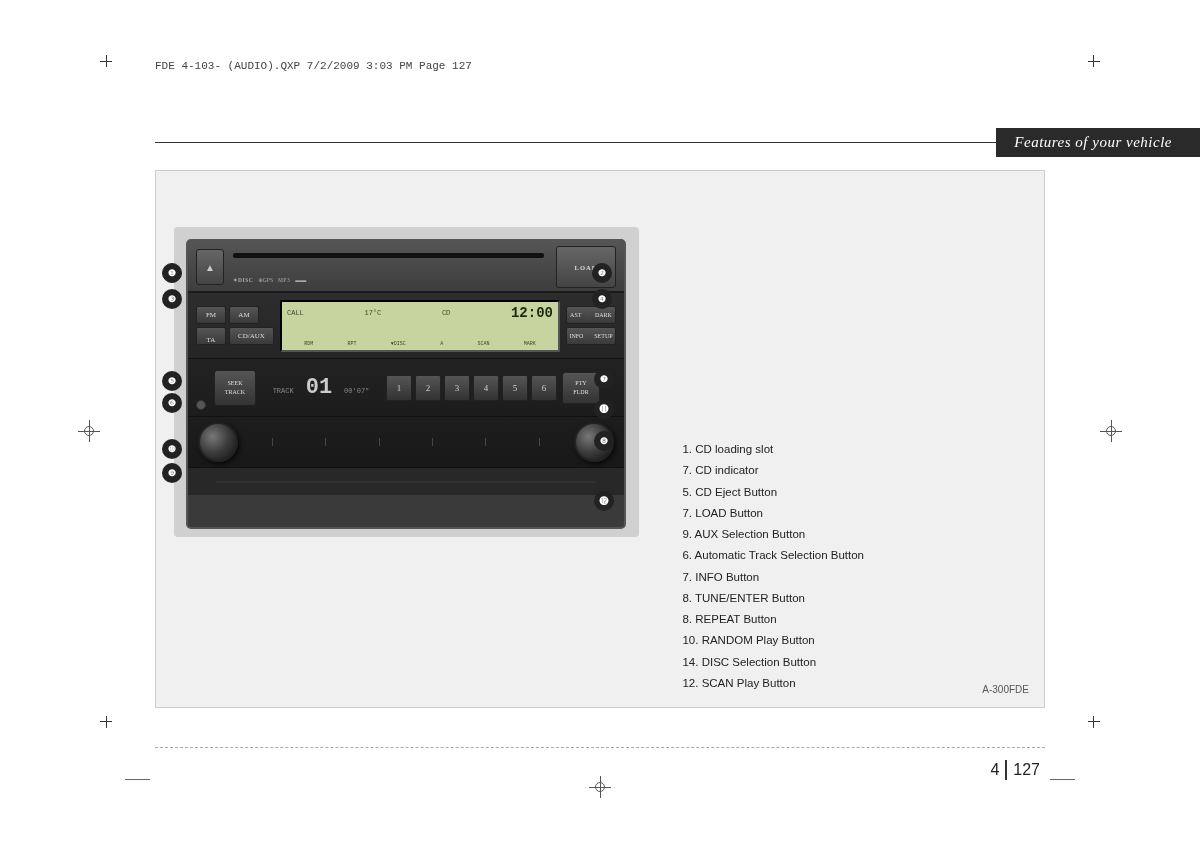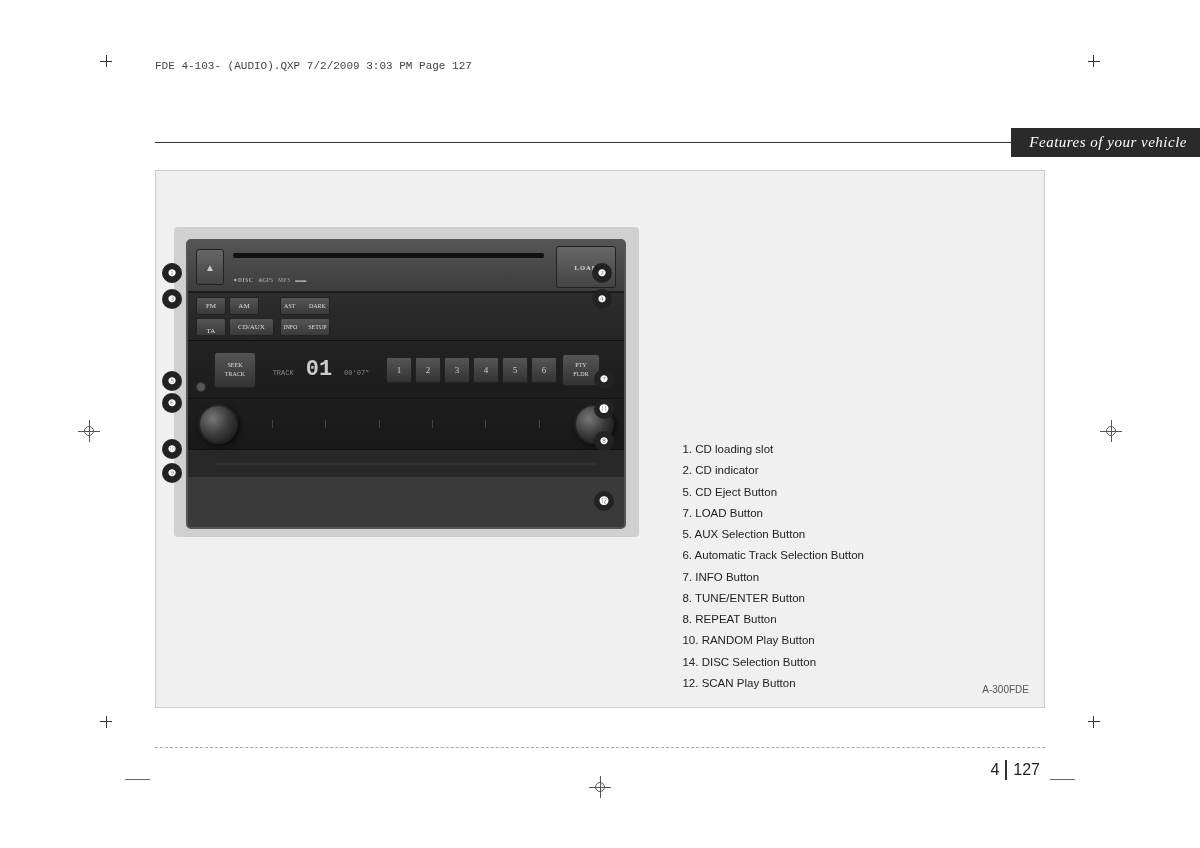--- a/index.html
+++ b/index.html
@@ -63,21 +63,21 @@
       height: 1px;
       background: #333;
       margin-left: 155px;
       margin-right: 0;
       align-self: center;
     }
     .title-bar-text-box {
       background: #2a2a2a;
       color: #fff;
       font-size: 15px;
-      padding: 6px 13px 6px 18px;
+      padding: 6px 28px 6px 18px;
       font-family: Georgia, serif;
       font-style: italic;
       white-space: nowrap;
       letter-spacing: 0.5px;
     }
 
     
     .content-area {
       position: absolute;
       top: 170px;
@@ -149,41 +149,57 @@
         <span style="font-size:5.5px; color:#aaa;">⊕GPS</span>
         <span style="font-size:5.5px; color:#aaa; letter-spacing:0.5px;">MP3</span>
         <span style="font-size:5.5px; color:#aaa;">▬▬</span>
       </div>
 
       <div style="position:absolute; right:8px; top:5px; width:60px; height:42px; background:linear-gradient(180deg,#666,#444); border:1px solid #222; border-radius:3px; display:flex; flex-direction:column; align-items:center; justify-content:center;">
         <span style="font-size:6.5px; color:#ddd; letter-spacing:1px; font-weight:bold;">LOAD</span>
       </div>
     </div>
 
-    <div style="height:48px; background:linear-gradient(180deg,#2d2d2d,#252525); border-bottom:1px solid #111; display:flex; align-items:center; padding:0 8px; gap:6px;">
+    <div style="height:66px; background:linear-gradient(180deg,#2d2d2d,#252525); border-bottom:1px solid #111; display:flex; align-items:center; padding:0 8px; gap:6px;">
 
       <div style="display:flex; flex-direction:column; gap:3px;">
         <div style="display:flex; gap:3px;">
           <div style="width:30px; height:18px; background:linear-gradient(180deg,#555,#3a3a3a); border:1px solid #222; border-radius:2px; display:flex; align-items:center; justify-content:center; cursor:pointer;">
             <span style="font-size:7px; color:#ddd;">FM</span>
           </div>
           <div style="width:30px; height:18px; background:linear-gradient(180deg,#555,#3a3a3a); border:1px solid #222; border-radius:2px; display:flex; align-items:center; justify-content:center; cursor:pointer;">
             <span style="font-size:7px; color:#ddd;">AM</span>
           </div>
         </div>
         <div style="display:flex; gap:3px;">
           <div style="width:30px; height:18px; background:linear-gradient(180deg,#555,#3a3a3a); border:1px solid #222; border-radius:2px; display:flex; align-items:flex-end; justify-content:center; cursor:pointer;">
             <span style="font-size:7px; color:#ddd;">TA</span>
           </div>
           <div style="width:45px; height:18px; background:linear-gradient(180deg,#555,#3a3a3a); border:1px solid #222; border-radius:2px; display:flex; align-items:center; justify-content:center; cursor:pointer;">
             <span style="font-size:7px; color:#ddd;">CD/AUX</span>
           </div>
         </div>
       </div>
 
+      <div style="flex:1; height:52px; background:#c8d4a0; border:2px inset #555; border-radius:2px; padding:3px 5px; display:flex; flex-direction:column; justify-content:space-between;">
+        <div style="display:flex; justify-content:space-between; align-items:center;">
+          <span style="font-size:7px; color:#3a4a20; font-family:'Courier New',monospace;">CALL</span>
+          <span style="font-size:7px; color:#3a4a20; font-family:'Courier New',monospace;">17°C</span>
+          <span style="font-size:7px; color:#3a4a20; font-family:'Courier New',monospace;">CD</span>
+          <span style="font-size:14px; color:#1a2a0a; font-weight:bold; font-family:'Courier New',monospace;">12:00</span>
+        </div>
+        <div style="display:flex; justify-content:space-around; font-size:5px; color:#3a4a20; font-family:'Courier New',monospace;">
+          <span>RDM</span>
+          <span>RPT</span>
+          <span>▼DISC</span>
+          <span>A</span>
+          <span>SCAN</span>
+          <span>MARK</span>
+        </div>
+      </div>
 
       <div style="display:flex; flex-direction:column; gap:3px;">
         <div style="width:50px; height:18px; background:linear-gradient(180deg,#555,#3a3a3a); border:1px solid #222; border-radius:2px; display:flex; justify-content:space-around; align-items:center; cursor:pointer;">
           <span style="font-size:6px; color:#ddd;">AST</span>
           <span style="font-size:6px; color:#555;">|</span>
           <span style="font-size:6px; color:#ddd;">DARK</span>
         </div>
         <div style="width:50px; height:18px; background:linear-gradient(180deg,#555,#3a3a3a); border:1px solid #222; border-radius:2px; display:flex; justify-content:space-around; align-items:center; cursor:pointer;">
           <span style="font-size:6px; color:#ddd;">INFO</span>
           <span style="font-size:6px; color:#555;">|</span>
@@ -280,24 +296,24 @@
   <div style="position:absolute; top:292px; left:6px; width:20px; height:20px; border-radius:50%; background:#222; color:#fff; display:flex; align-items:center; justify-content:center; font-size:9px; font-weight:bold; font-family:Arial,sans-serif; z-index:10;">❾</div>
 
   <div style="position:absolute; top:268px; left:6px; width:20px; height:20px; border-radius:50%; background:#222; color:#fff; display:flex; align-items:center; justify-content:center; font-size:9px; font-weight:bold; font-family:Arial,sans-serif; z-index:10;">❿</div>
 
   <div style="position:absolute; top:228px; left:438px; width:20px; height:20px; border-radius:50%; background:#222; color:#fff; display:flex; align-items:center; justify-content:center; font-size:9px; font-weight:bold; font-family:Arial,sans-serif; z-index:10;">⓫</div>
 
   <div style="position:absolute; top:320px; left:438px; width:20px; height:20px; border-radius:50%; background:#222; color:#fff; display:flex; align-items:center; justify-content:center; font-size:9px; font-weight:bold; font-family:Arial,sans-serif; z-index:10;">⓬</div>
 
   <div class="feature-list">
     <div class="feature-item">1. CD loading slot</div>
-    <div class="feature-item">2. CD indicator</div>
+    <div class="feature-item">7. CD indicator</div>
     <div class="feature-item">5. CD Eject Button</div>
     <div class="feature-item">7. LOAD Button</div>
-    <div class="feature-item">5. AUX Selection Button</div>
+    <div class="feature-item">9. AUX Selection Button</div>
     <div class="feature-item">6. Automatic Track Selection Button</div>
     <div class="feature-item">7. INFO Button</div>
     <div class="feature-item">8. TUNE/ENTER Button</div>
     <div class="feature-item">8. REPEAT Button</div>
     <div class="feature-item">10. RANDOM Play Button</div>
     <div class="feature-item">14. DISC Selection Button</div>
     <div class="feature-item">12. SCAN Play Button</div>
   </div>
 
   <div style="position:absolute; bottom:12px; right:15px; font-size:10px; color:#555; font-family:Arial,sans-serif;">A-300FDE</div>

